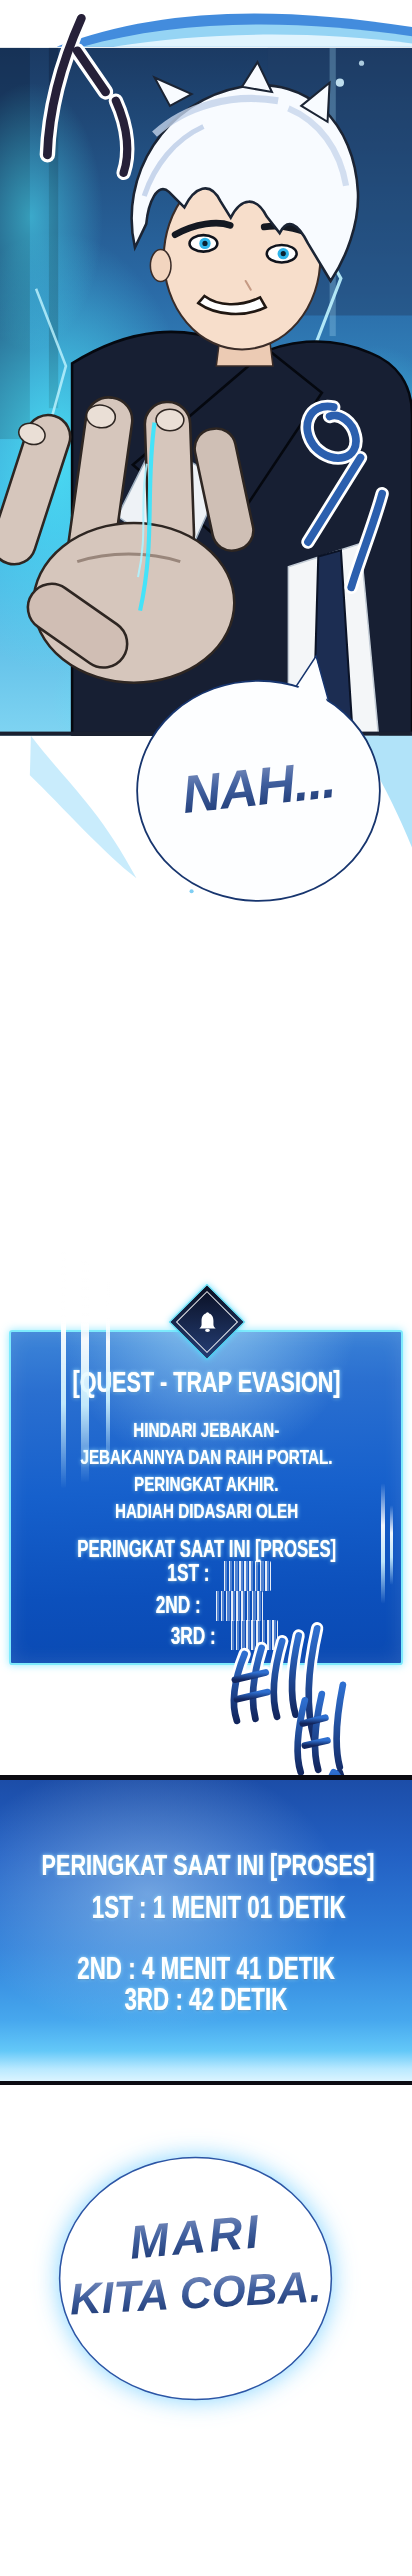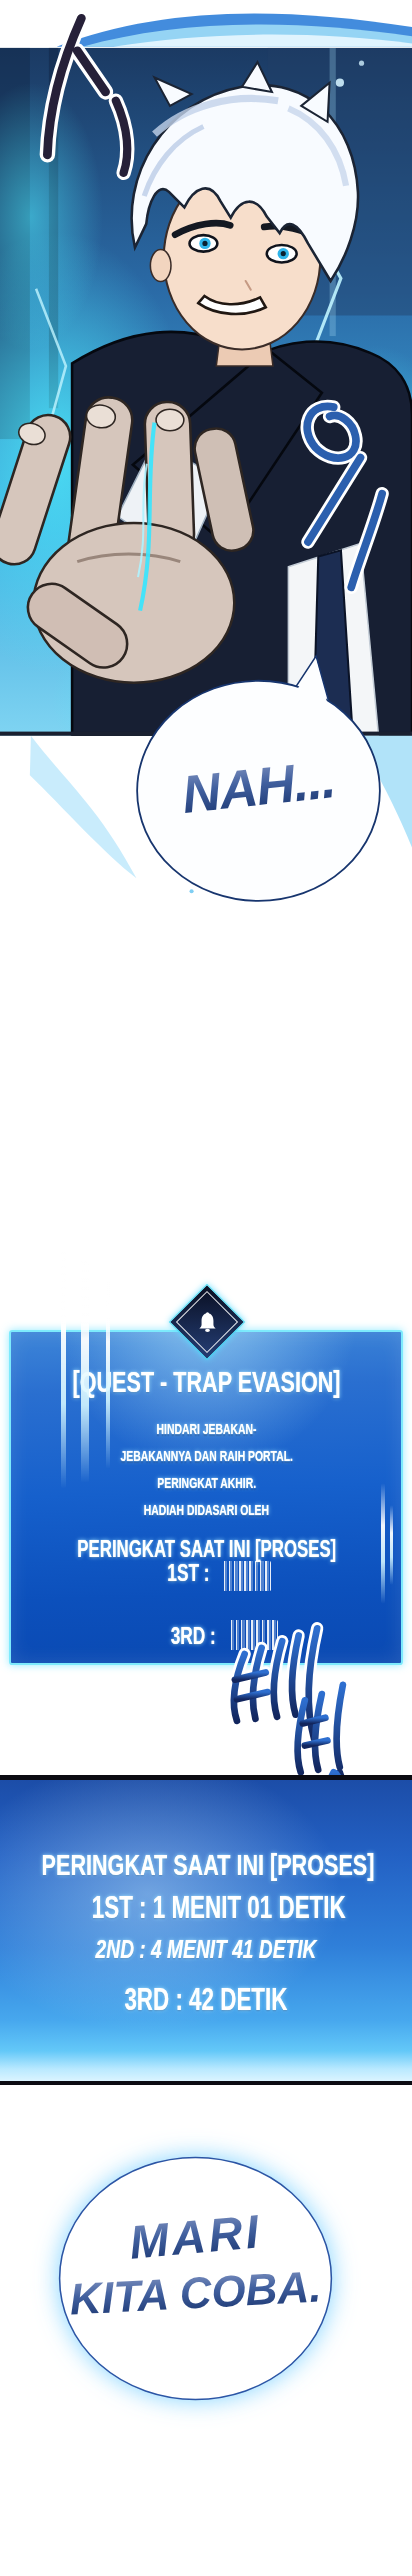--- a/index.html
+++ b/index.html
@@ -174,32 +174,36 @@
         <svg width="27" height="29" viewBox="0 0 100 100">
           <circle cx="50" cy="18" r="6" fill="#fff"></circle>
           <path d="M50,16 C36,16 28,28 28,44 L28,58 C28,65 23,69 20,72 L80,72 C77,69 72,65 72,58 L72,44 C72,28 64,16 50,16 Z" fill="#fff"></path>
           <ellipse cx="50" cy="79" rx="9" ry="6" fill="#fff"></ellipse>
         </svg>
       </div>
     </div>
     <div class="qline glow" style="top:35px;font-size:27px;font-weight:900;">
       <span class="cond">[QUEST - TRAP EVASION]</span>
     </div>
-    <div class="qline glow" style="top:84px;font-size:13px;font-weight:900;line-height:27px;">
+    <div class="qline glow" style="top:84px;font-size:19px;font-weight:900;line-height:27px;">
       <div><span class="cond">HINDARI JEBAKAN-</span></div>
       <div><span class="cond">JEBAKANNYA DAN RAIH PORTAL.</span></div>
       <div><span class="cond">PERINGKAT AKHIR.</span></div>
       <div><span class="cond">HADIAH DIDASARI OLEH</span></div>
     </div>
     <div class="qline glow" style="top:205px;font-size:21px;font-weight:900;">
       <span class="cond">PERINGKAT SAAT INI [PROSES]</span>
     </div>
     <div class="rankrow" style="top:225px;padding-left:20px;">
       <span class="glow cond" style="font-size:21.6px;font-weight:900;">1ST :</span>
       <span class="glitch" style="transform:translateY(3.1px);"></span>
+    </div>
+    <div class="rankrow" style="top:257px;">
+      <span class="glow cond" style="font-size:21.6px;font-weight:900;">2ND :</span>
+      <span class="glitch" style="transform:translateY(1px);"></span>
     </div>
     <div class="rankrow" style="top:288px;margin-left:30px;">
       <span class="glow cond" style="font-size:21.6px;font-weight:900;">3RD :</span>
       <span class="glitch" style="transform:translateY(-1px);"></span>
     </div>
   </div>
 
   <div class="streak" style="left:61px;top:1247px;width:5.2px;height:242px;"></div>
   <div class="streak" style="left:81px;top:1261px;width:8.2px;height:222px;"></div>
   <div class="streak" style="left:106px;top:1273px;width:3.6px;height:196px;"></div>
@@ -249,21 +253,21 @@
     </g>
   </svg>
 
   <div id="rank-box" class="abs">
     <div class="qline glow" style="top:70px;font-size:27px;font-weight:900;">
       <span class="cond">PERINGKAT SAAT INI [PROSES]</span>
     </div>
     <div class="qline glow" style="top:112px;font-size:28px;font-weight:900;padding-left:26px;">
       <span class="cond">1ST : 1 MENIT 01 DETIK</span>
     </div>
-    <div class="qline glow" style="top:155px;font-size:24px;font-weight:900;font-style:italic;">
+    <div class="qline glow" style="top:173px;font-size:28px;font-weight:900;">
       <span class="cond">2ND : 4 MENIT 41 DETIK</span>
     </div>
     <div class="qline glow" style="top:193px;font-size:28px;font-weight:900;margin-top:11px;">
       <span class="cond">3RD : 42 DETIK</span>
     </div>
   </div>
 
   <div class="abs" style="left:58px;top:2156px;width:275px;height:245px;">
     <svg width="275" height="245" viewBox="0 0 534 476" style="filter:drop-shadow(0 0 12.4px rgba(110,205,255,.85));">
       <ellipse cx="267" cy="238" rx="264" ry="235" fill="#ffffff" stroke="#2c55a5" stroke-width="3"></ellipse>

